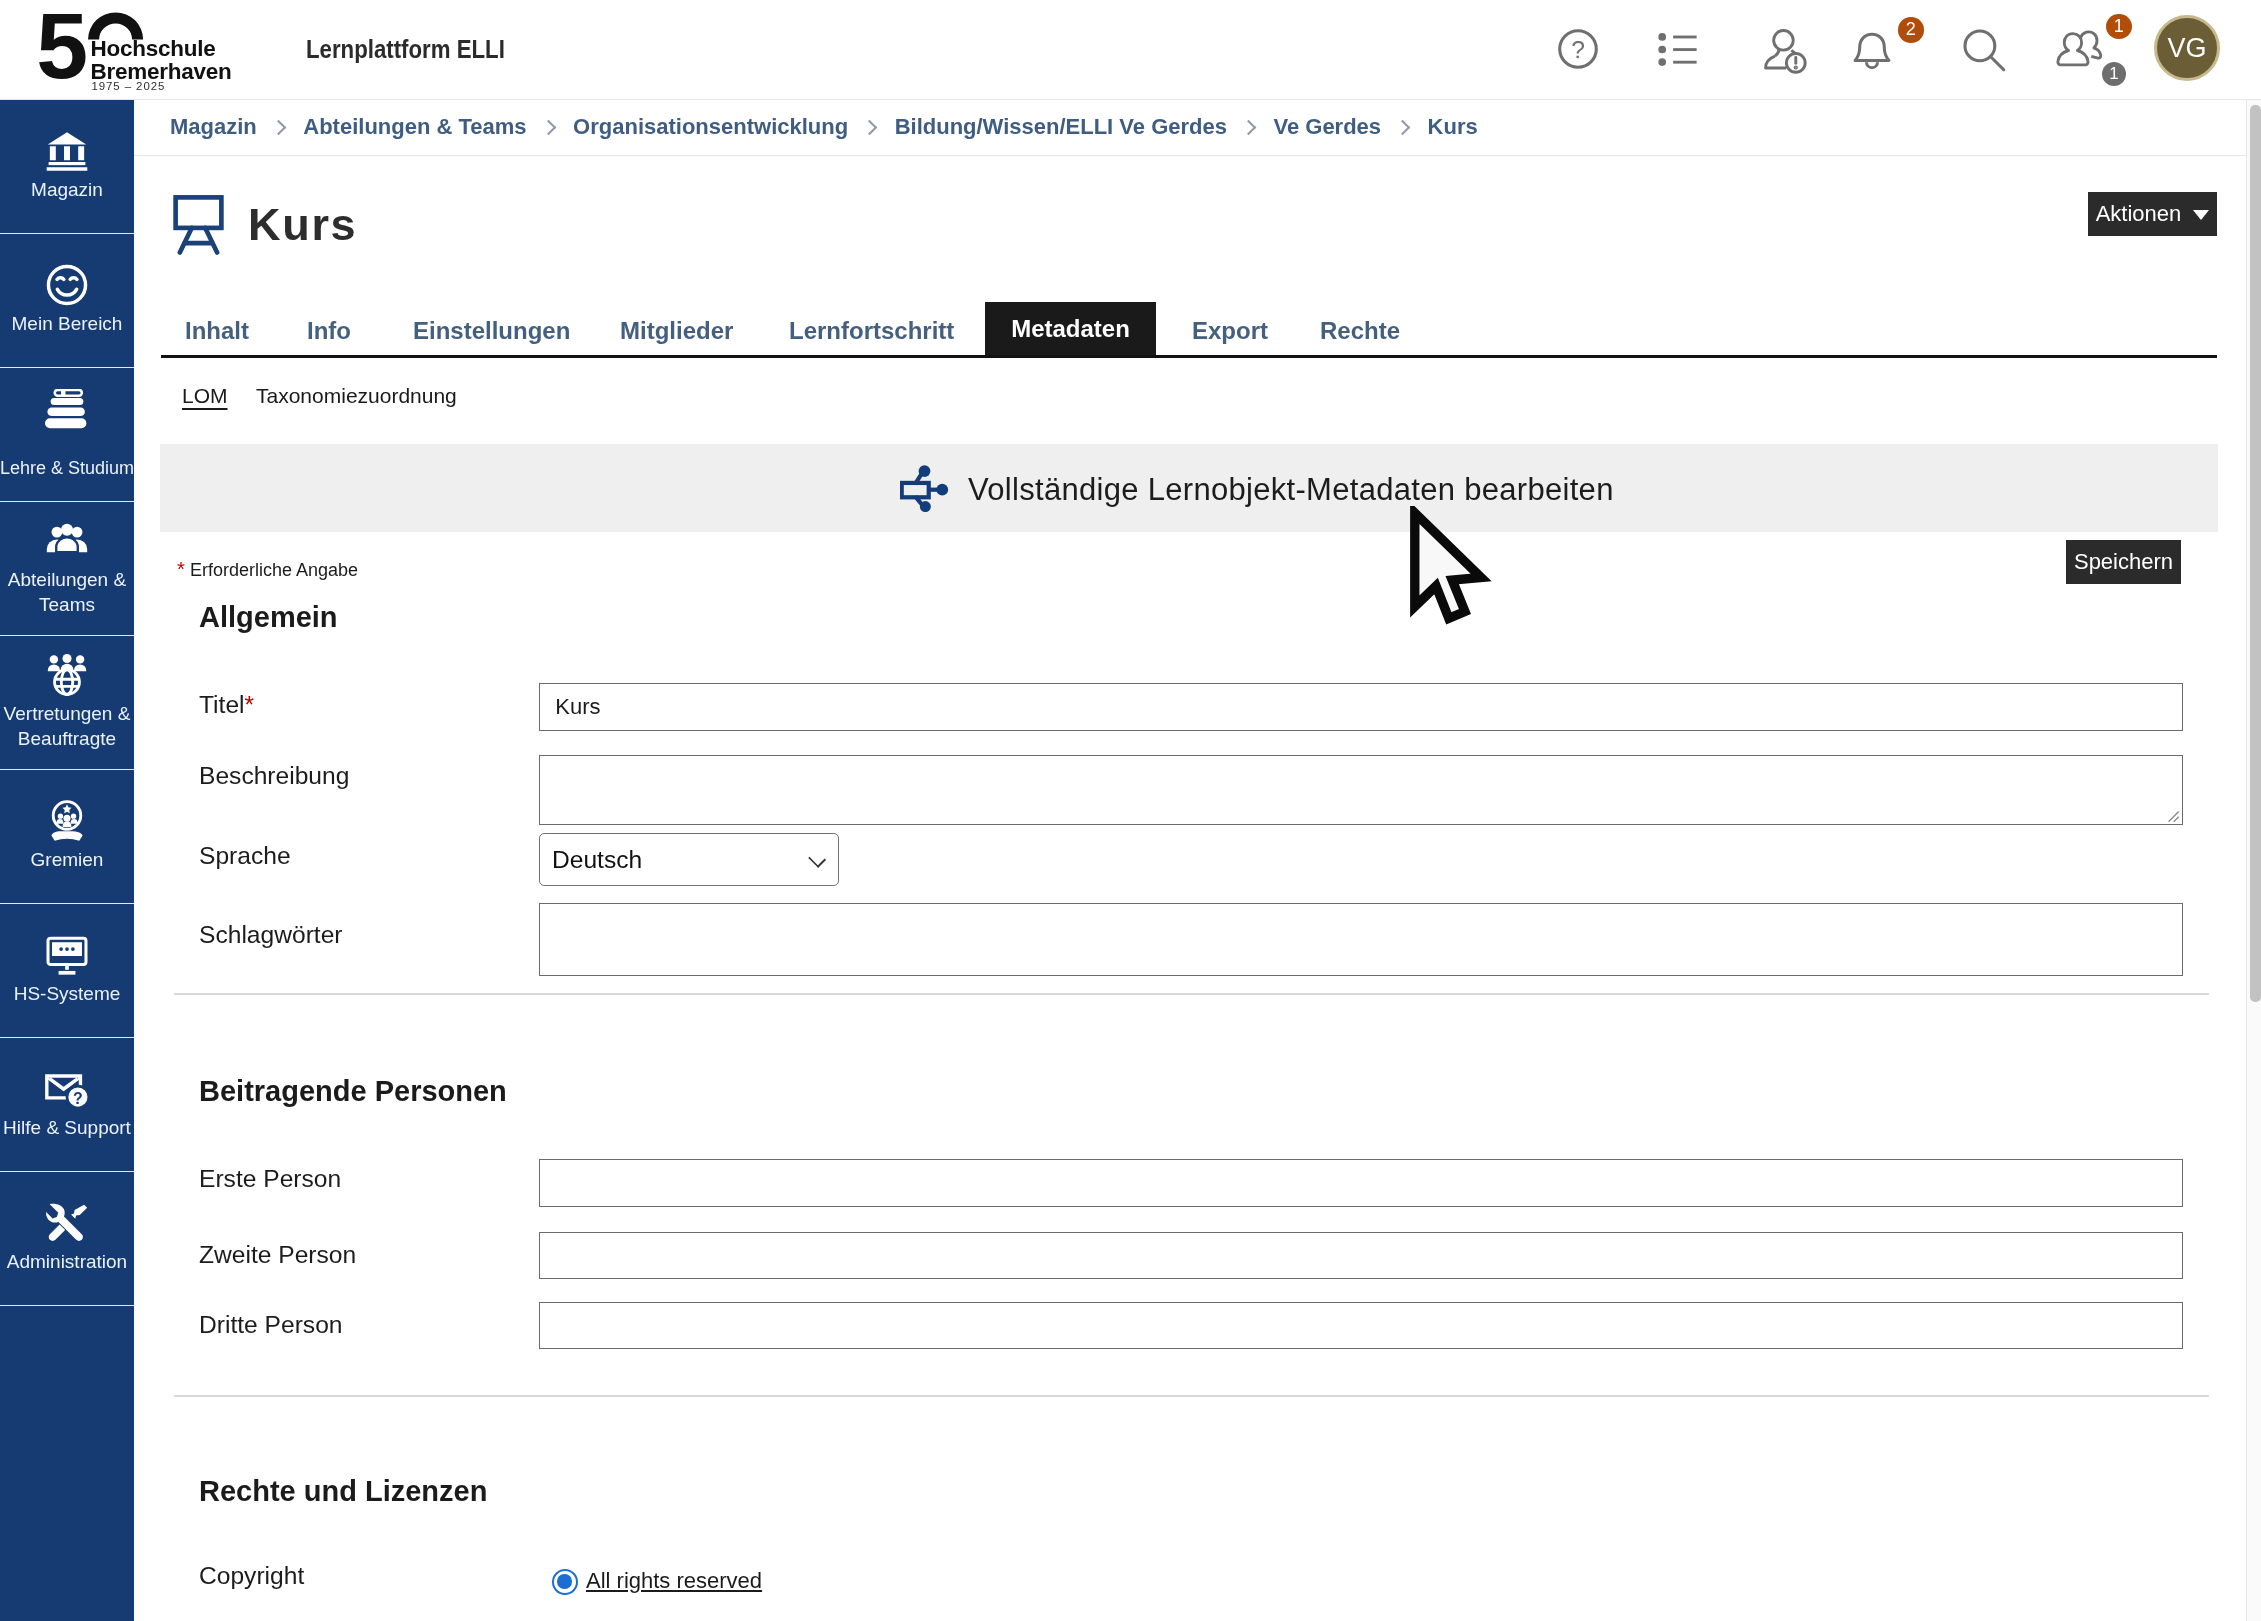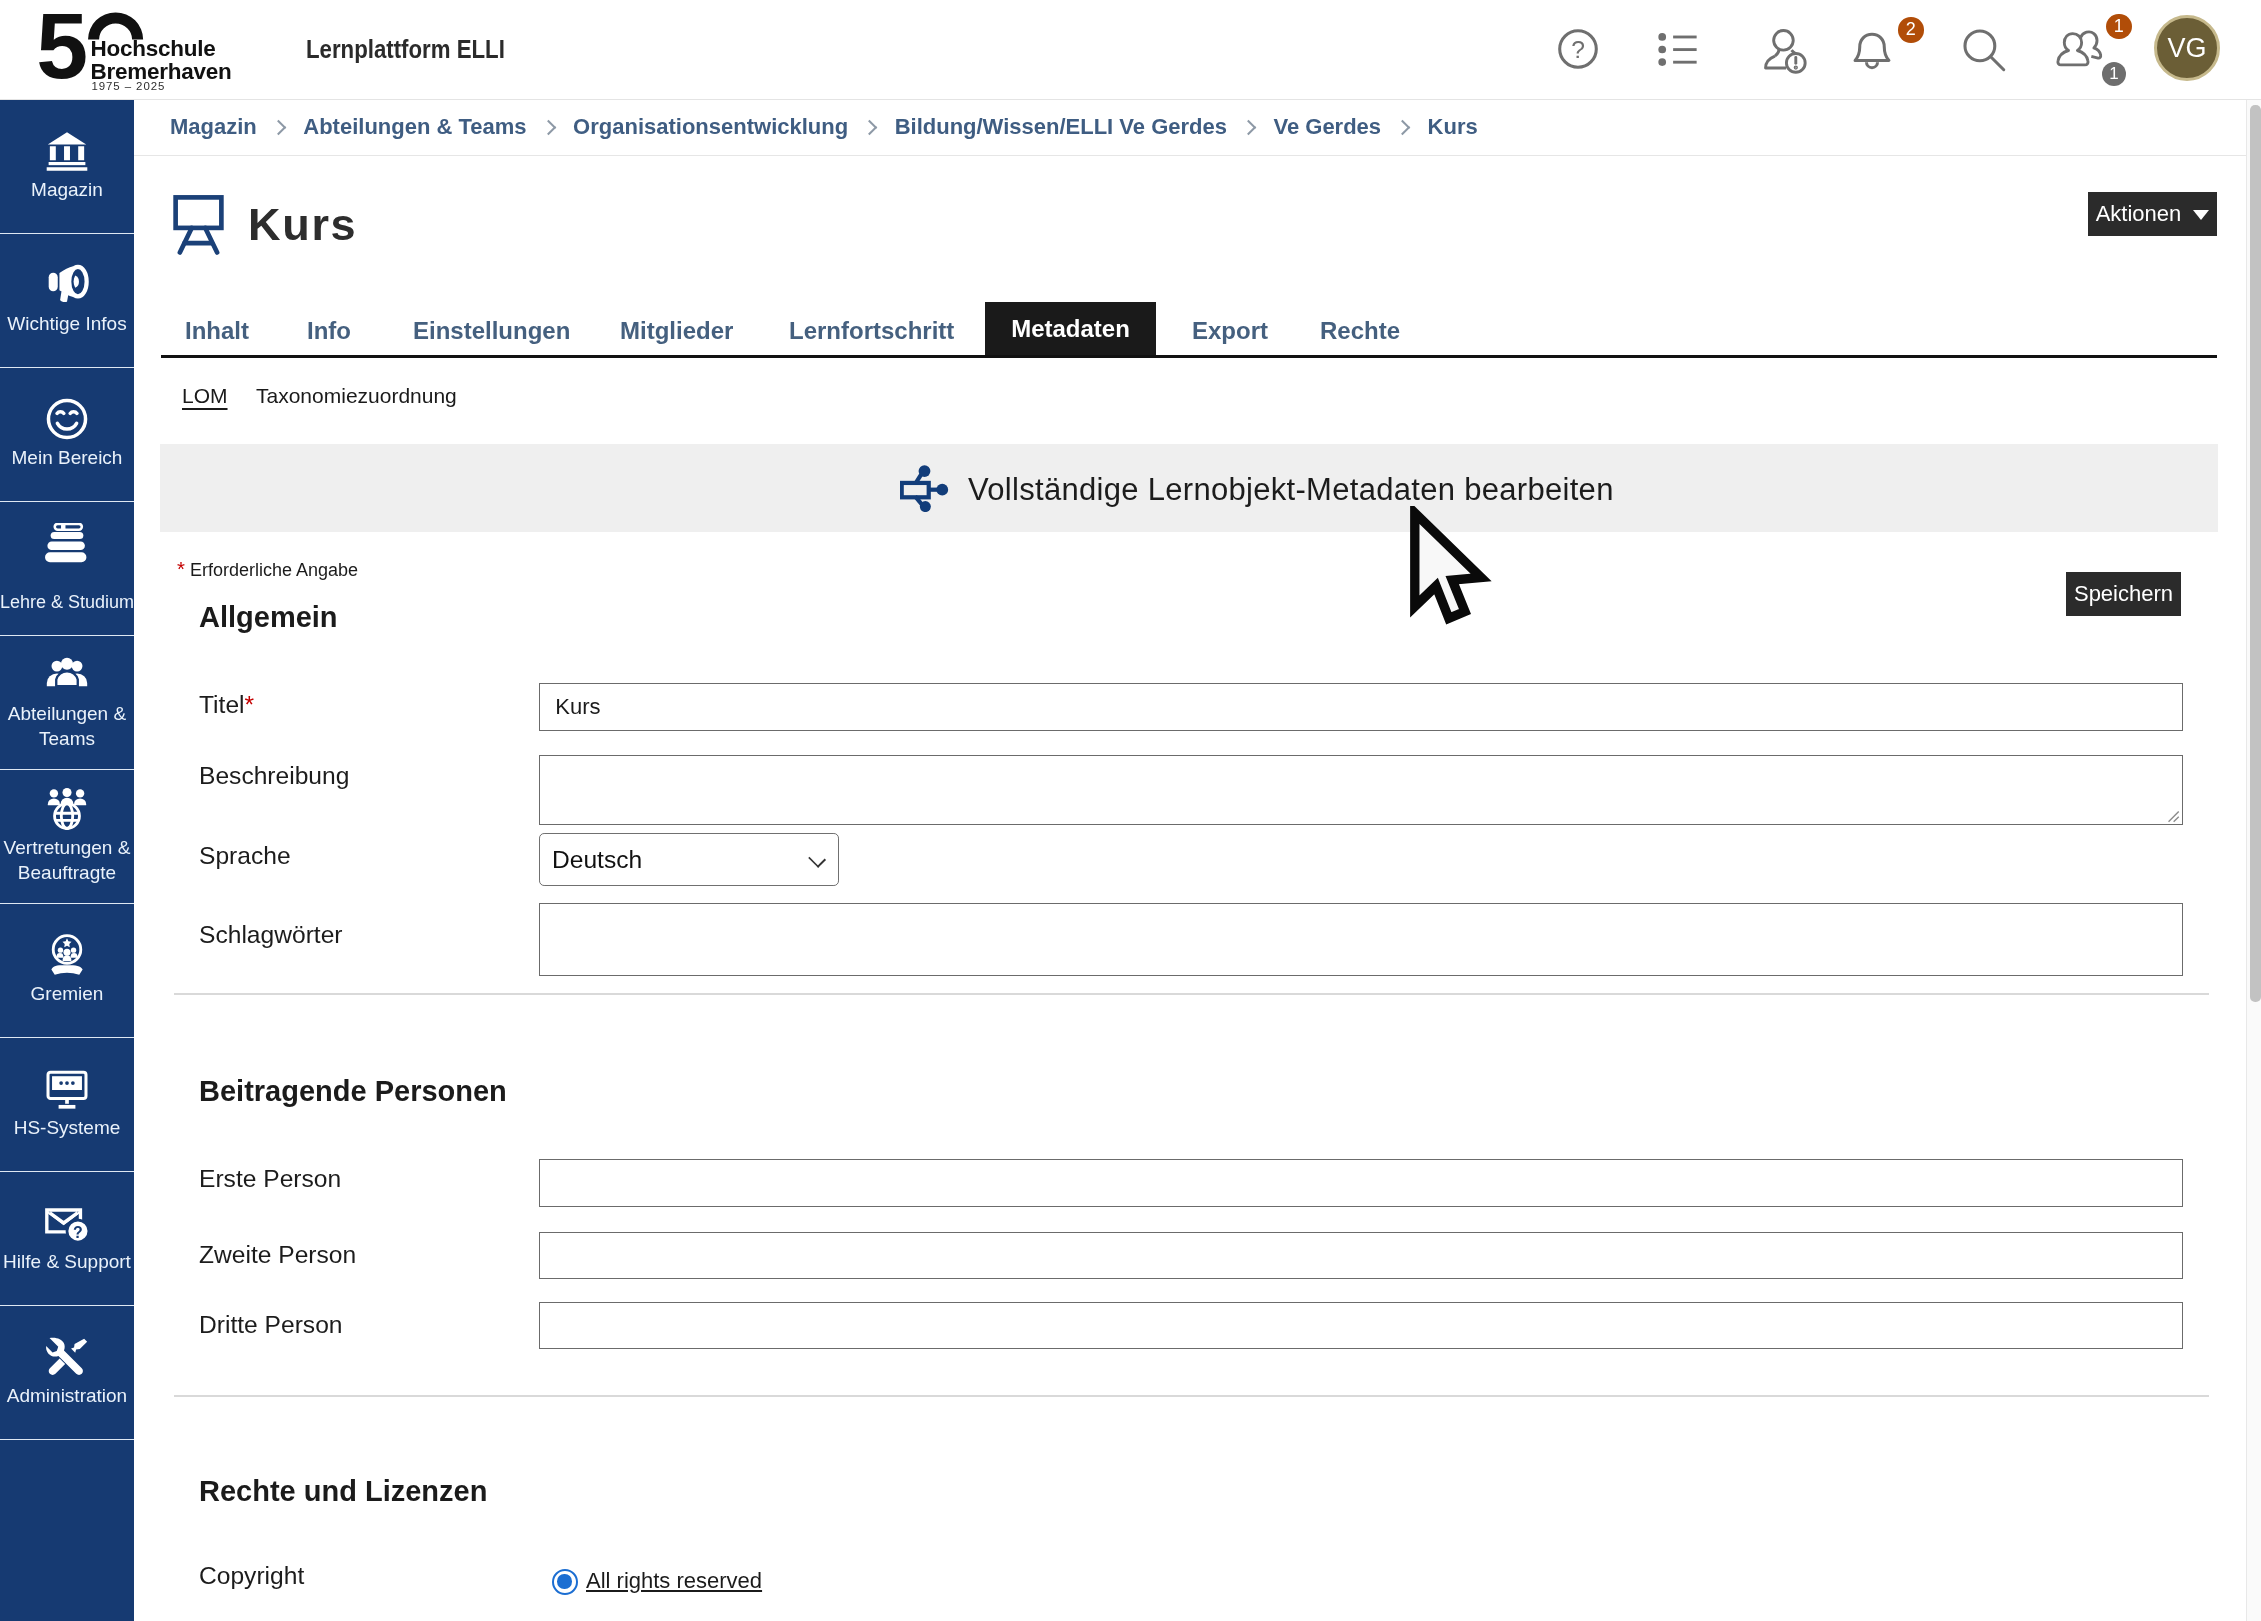--- a/index.html
+++ b/index.html
@@ -38,21 +38,21 @@
   
   #banner { position:absolute; left:160px; top:444px; width:2058px; height:88px; background:#efefef; }
   #banner .btxt { position:absolute; left:808px; top:28px; font-size:31px; color:#1c1c1c; letter-spacing:0.3px; }
 
   
   .h2 { position:absolute; font-size:29px; font-weight:bold; color:#1b1b1b; }
   .flabel { position:absolute; left:199px; font-size:24.6px; color:#1c1c1c; }
   .finput { position:absolute; left:539px; width:1644px; border:1.7px solid #6b6b6b; background:#fff; }
   .red { color:#c40000; }
   .hr { position:absolute; left:174px; width:2035px; height:2.1px; background:#d9d9d9; }
-  #speichern { position:absolute; left:2066px; top:572px; width:115px; height:44px; background:#2b2b2b; color:#fff; font-size:22px; display:flex; align-items:center; justify-content:center; }
+  #speichern { position:absolute; left:2066px; top:540px; width:115px; height:44px; background:#2b2b2b; color:#fff; font-size:22px; display:flex; align-items:center; justify-content:center; }
   #resize-handle { position:absolute; left:2166px; top:809px; }
 
   .itext { font-size:22px; color:#1b1b1b; padding-left:15.3px; display:flex; align-items:center; }
   #select { position:absolute; left:539px; top:833px; width:300px; height:53px; border:1.7px solid #707070; border-radius:5.1px; background:#fff; display:flex; align-items:center; font-size:24.6px; color:#111; padding-left:12px; }
   #select .chv { position:absolute; right:13.6px; top:18px; width:14.4px; height:14.4px; border-right:2.5px solid #333; border-bottom:2.5px solid #333; transform:rotate(45deg) scaleY(0.8); }
 
   
   #radio { position:absolute; left:552px; top:1569px; width:26px; height:26px; border-radius:50%; border:2.5px solid #1b6ed2; background:#fff; }
   #radio .dot { position:absolute; left:3.4px; top:3.4px; width:14.4px; height:14.4px; border-radius:50%; background:#1b6ed2; }
 
@@ -132,32 +132,20 @@
           <rect x="2.2" y="8" width="3.4" height="8"></rect>
           <rect x="10.3" y="8" width="3.4" height="8"></rect>
           <rect x="18.4" y="8" width="3.4" height="8"></rect>
           <rect x="1.5" y="17" width="21" height="1.8"></rect>
           <rect x="0.4" y="20" width="23.2" height="2"></rect>
         </svg>
   </div>
       <div class="sblabel">Magazin</div>
     </div>
 
-  <div class="sbitem">
-      <div class="sbicon">
-    <svg width="46" height="42" viewBox="0 0 27 25" fill="#fff">
-          <rect x="2.6" y="5.2" width="5.4" height="11" rx="2.7"></rect>
-          <path d="M9 5.4 C11.8 3.4 14.6 2 17.2 1.3 C15.6 4.4 15.6 16.6 17.2 19.7 C14.6 19 11.8 17.6 9 15.6 Z"></path>
-          <ellipse cx="20" cy="10.5" rx="5.2" ry="8.8" fill="none" stroke="#fff" stroke-width="2.5"></ellipse>
-          <path d="M18.4 6.9 A3.6 3.9 0 0 1 18.4 14.1 C17.1 11.9 17.1 9.1 18.4 6.9 Z"></path>
-          <path d="M10.2 16.4 L14.4 17.7 L13.5 22.4 C11.8 22.9 10.2 22.5 9.4 21.4 Z"></path>
-        </svg>
-  </div>
-      <div class="sblabel">Wichtige Infos</div>
-    </div>
 
   <div class="sbitem">
       <div class="sbicon">
     <svg width="42" height="42" viewBox="0 0 24 24" fill="none" stroke="#fff" stroke-width="2">
           <circle cx="12" cy="12" r="10.6"></circle>
           <path d="M6.5 14.5 A6.3 6.3 0 0 0 17.5 14.5" stroke-linecap="round"></path>
           <path d="M6.3 8.8 A2.4 2.4 0 0 1 10.2 8.8" stroke-linecap="round"></path>
           <path d="M13.8 8.8 A2.4 2.4 0 0 1 17.7 8.8" stroke-linecap="round"></path>
         </svg>
   </div>

